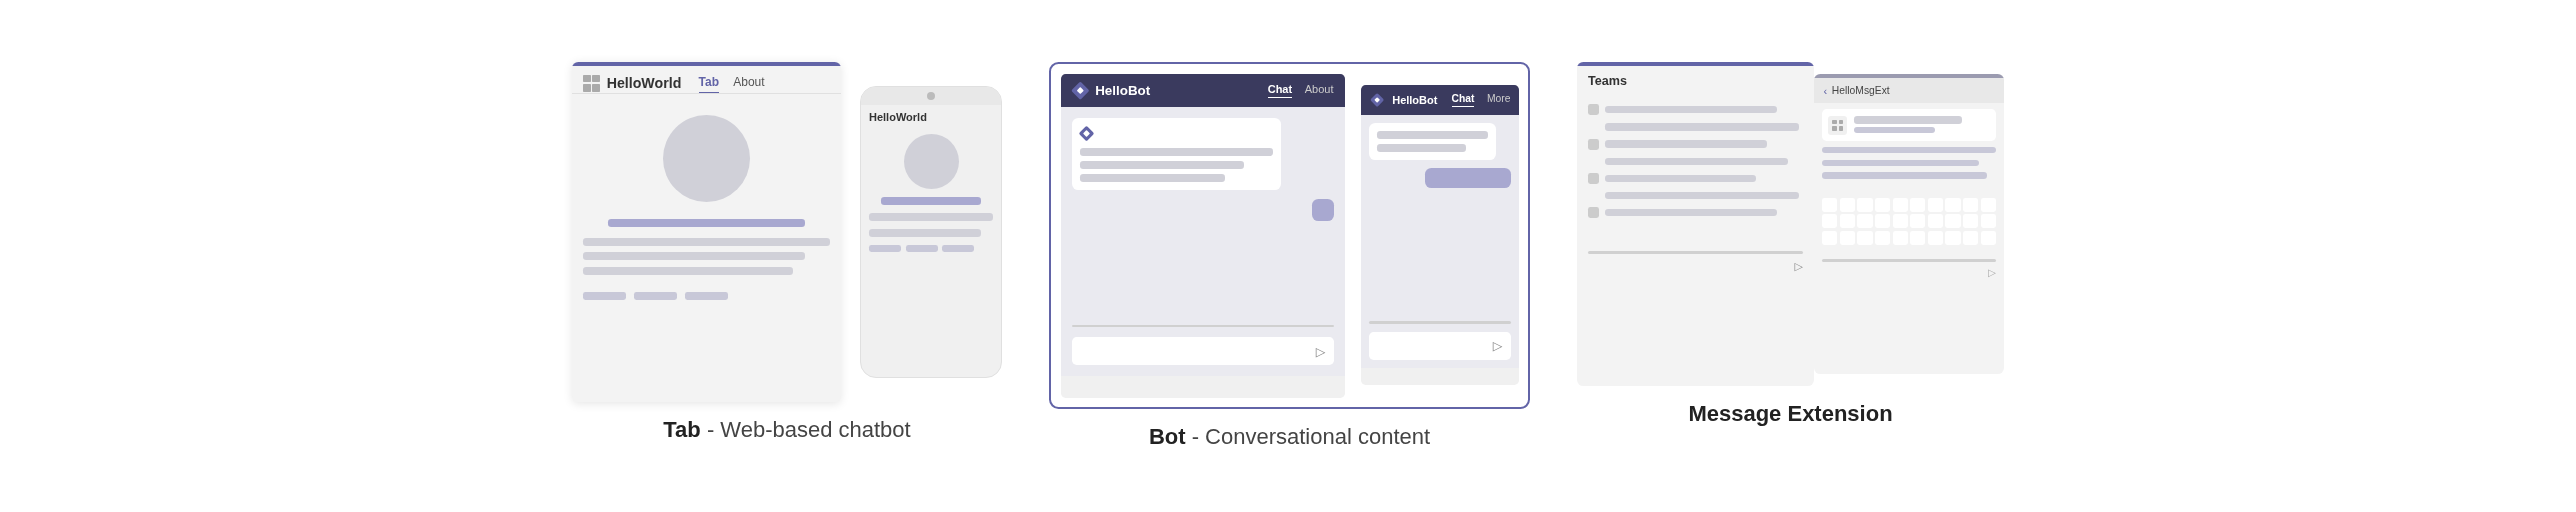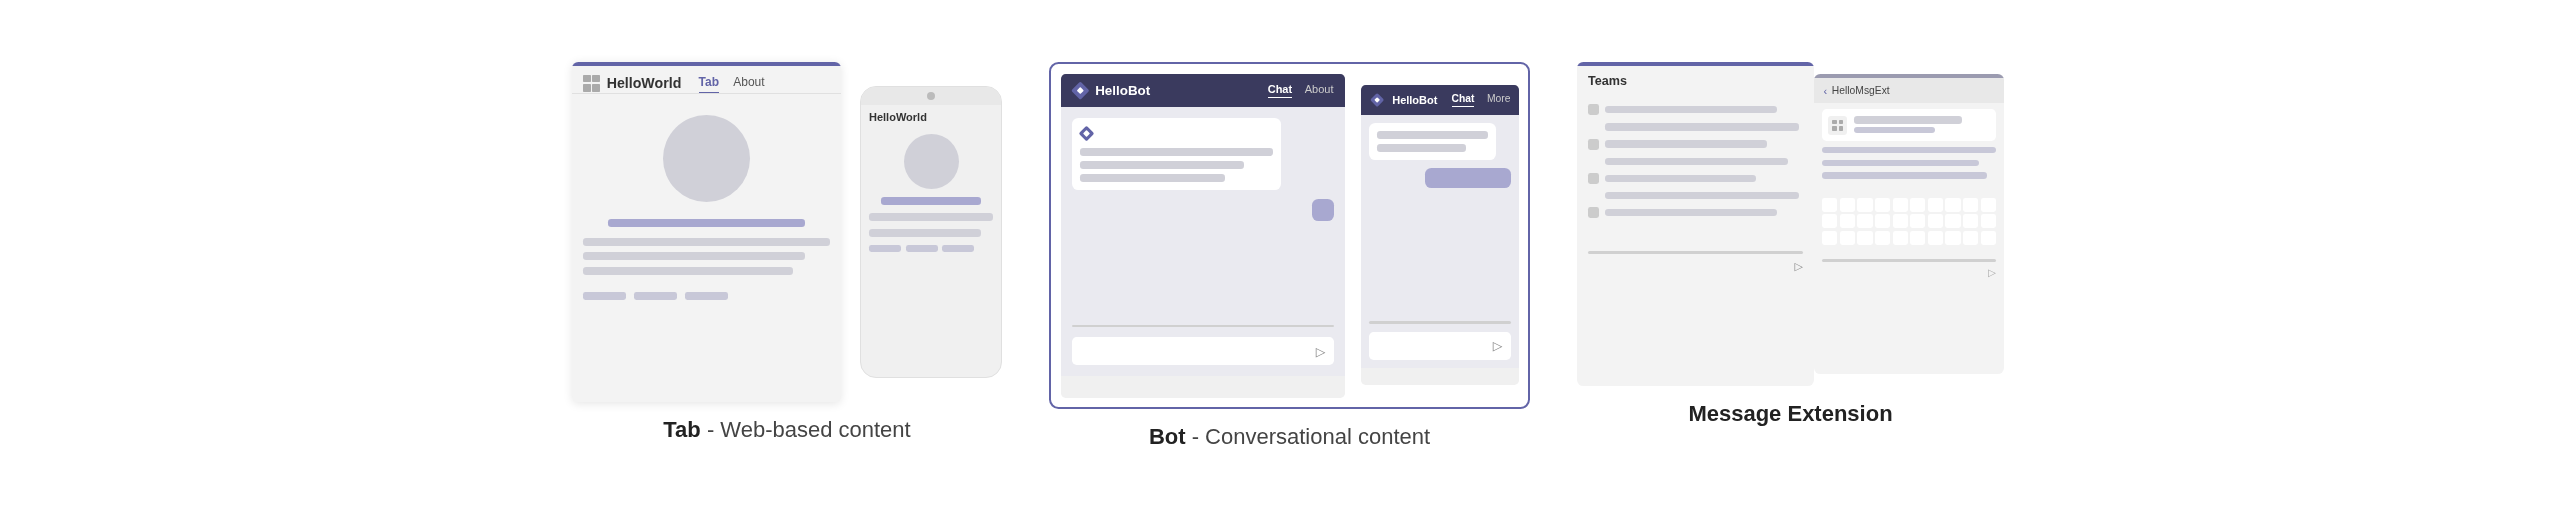--- a/index.html
+++ b/index.html
@@ -442,21 +442,21 @@
           <div style="display:flex;gap:4.7px;">
             <div class="placeholder-bar" style="width:32px;"></div>
             <div class="placeholder-bar" style="width:32px;"></div>
             <div class="placeholder-bar" style="width:32px;"></div>
           </div>
         </div>
       </div>
     </div>
 
     <div class="section-label">
-      <strong>Tab</strong><span> - Web-based content</span>
+      <strong>Tab</strong><span> - Web-based chatbot</span>
     </div>
   </div>
 
   <div class="section">
     <div class="bot-section-windows">
 
       <div class="bot-win1">
         <div class="bot-header-dark">
           <div class="app-icon-diamond">
             <div class="diamond-shape">

